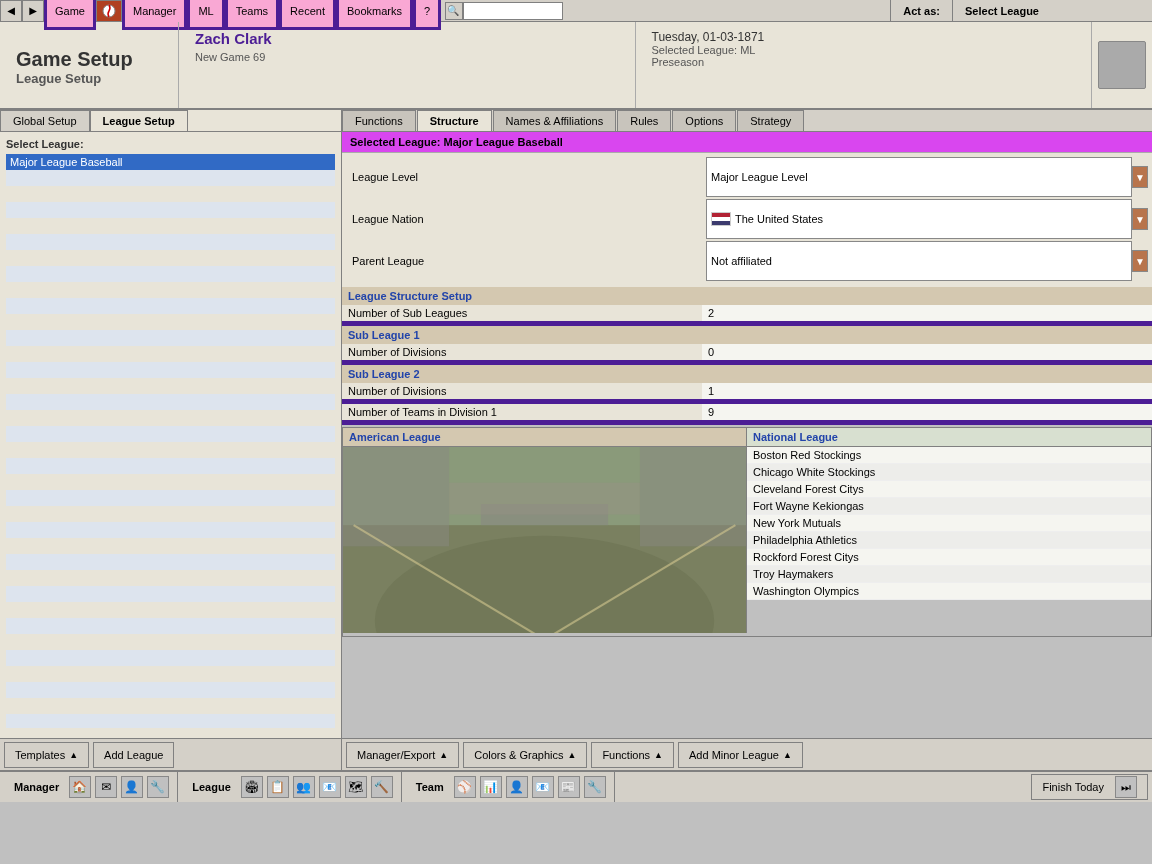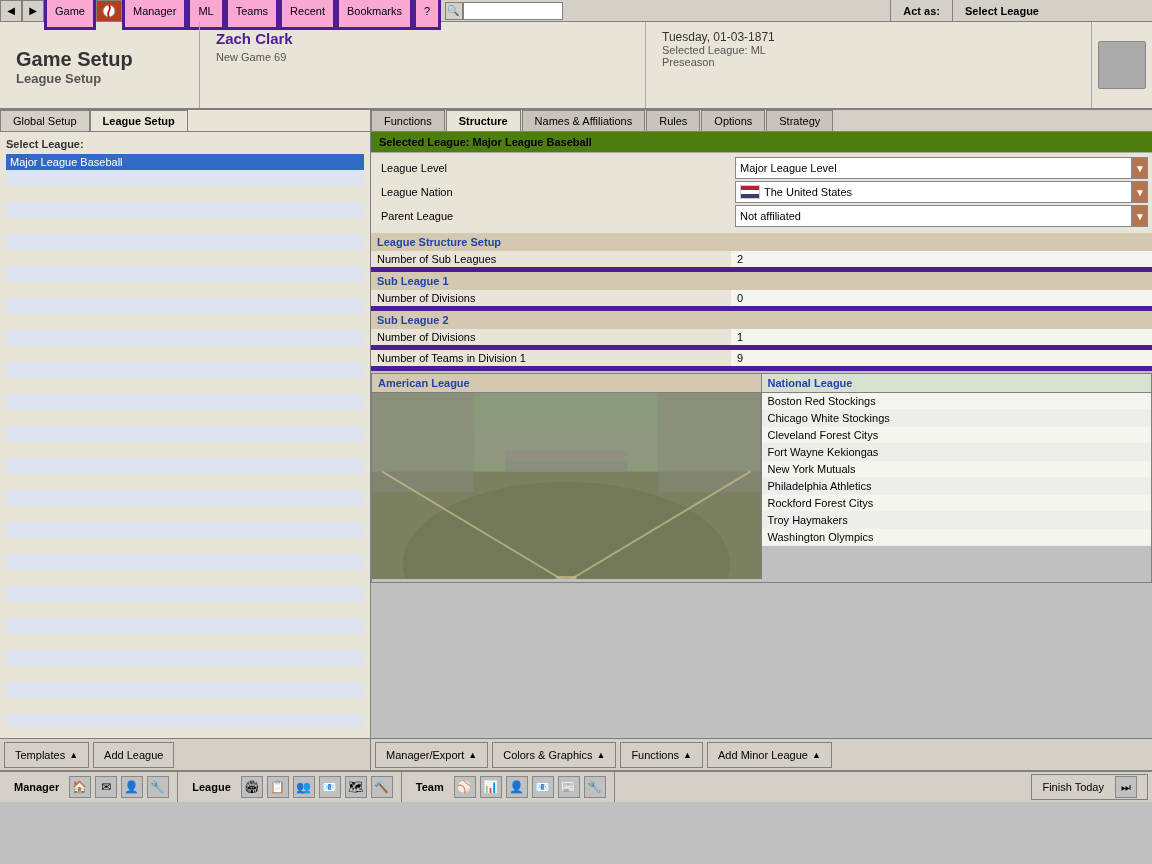--- a/index.html
+++ b/index.html
@@ -14,56 +14,56 @@
     .nav-search { display: flex; align-items: center; margin-left: 4px; }
     .nav-search-icon { width: 18px; height: 18px; background: #d4d0c8; border: 1px solid #808080; display: flex; align-items: center; justify-content: center; font-size: 10px; }
     .nav-search input { width: 100px; height: 18px; border: 1px solid #808080; font-size: 10px; padding: 0 2px; }
     .nav-right { margin-left: auto; display: flex; align-items: center; }
     .nav-right-section { border-left: 1px solid #808080; padding: 0 12px; height: 22px; display: flex; align-items: center; font-size: 11px; font-weight: bold; }
 
     
     #user-info {
       display: flex; height: 88px; background: #e8e4d8; border-bottom: 2px solid #808080;
     }
-    .game-title-section { width: 200px; padding: 26px 16px; border-right: 1px solid #aaa; }
+    .game-title-section { width: 179px; padding: 26px 16px; border-right: 1px solid #aaa; }
     .game-title-section h1 { font-size: 20px; font-weight: bold; color: #333; }
     .game-title-section h2 { font-size: 13px; color: #555; }
     .user-name { font-size: 15px; font-weight: bold; color: #4c1d95; margin-bottom: 4px; }
     .user-game { font-size: 11px; color: #555; }
     .date-text { font-size: 12px; color: #333; }
     .date-league { font-size: 11px; color: #555; }
     .avatar-section { width: 60px; display: flex; align-items: center; justify-content: center; }
     .avatar { width: 48px; height: 48px; background: #aaa; border: 1px solid #888; border-radius: 2px; }
 
     
     #main-content { display: flex; height: 660px; }
 
     
-    #left-sidebar { width: 371px; border-right: 1px solid #808080; background: #e8e4d8; display: flex; flex-direction: column; }
+    #left-sidebar { width: 342px; border-right: 1px solid #808080; background: #e8e4d8; display: flex; flex-direction: column; }
     .sidebar-tabs { display: flex; border-bottom: 1px solid #808080; }
     .sidebar-tab { padding: 4px 12px; cursor: pointer; background: #d4d0c8; border: 1px solid #808080; border-bottom: none; font-size: 11px; }
     .sidebar-tab.active { background: #e8e4d8; font-weight: bold; }
     .sidebar-content { padding: 6px; flex: 1; overflow: hidden; }
     .select-league-label { font-weight: bold; color: #333; margin-bottom: 4px; font-size: 11px; }
     .league-list-item { padding: 2px 4px; cursor: pointer; }
     .league-list-item.selected { background: #316ac5; color: #fff; }
 
     
     #right-content { flex: 1; display: flex; flex-direction: column; }
     .tab-bar { display: flex; background: #d4d0c8; border-bottom: 1px solid #808080; }
     .tab { padding: 4px 12px; cursor: pointer; border: 1px solid #808080; border-bottom: none; background: #c8c4bc; font-size: 11px; margin-right: 1px; }
     .tab.active { background: #e8e4d8; font-weight: bold; }
-    .selected-league-header { background: #4d7c0f; padding: 4px 8px; border-bottom: 1px solid #aaa; font-size: 11px; font-weight: bold; }
+    .selected-league-header { background: #d946ef; padding: 4px 8px; border-bottom: 1px solid #aaa; font-size: 11px; font-weight: bold; }
 
     
     .form-area { background: #e8e4d8; padding: 4px; }
     .form-row { display: flex; align-items: center; margin-bottom: 2px; }
     .form-label { width: 360px; font-size: 11px; padding: 2px 6px; }
     .form-value { flex: 1; display: flex; align-items: center; }
-    .dropdown { flex: 1; height: 22px; background: #fff; border: 1px solid #888; display: flex; align-items: center; padding: 0 4px; font-size: 11px; cursor: pointer; }
+    .dropdown { flex: 1; height: 40px; background: #fff; border: 1px solid #888; display: flex; align-items: center; padding: 0 4px; font-size: 11px; cursor: pointer; }
     .dropdown-arrow { width: 16px; height: 22px; background: #b8744c; border: 1px solid #888; display: flex; align-items: center; justify-content: center; color: #fff; font-size: 10px; cursor: pointer; }
     .flag-icon { width: 20px; height: 14px; margin-right: 4px; display: inline-block; background: linear-gradient(#b22234 33%, #fff 33%, #fff 66%, #3c3b6e 66%); border: 1px solid #ccc; }
 
     
     .section-header { background: #d4c8b0; padding: 3px 6px; font-weight: bold; font-size: 11px; color: #2244aa; }
     .data-row { display: flex; align-items: center; border-bottom: 5px solid #4c1d95; }
     .data-label { width: 360px; padding: 2px 6px; font-size: 11px; background: #e8e4d8; }
     .data-value { flex: 1; padding: 2px 6px; font-size: 11px; background: #f5f5f0; }
     .league-team { padding: 2px 6px; font-size: 11px; border-bottom: 1px solid #eee; background: #f5f5f0; }
     .league-team:nth-child(even) { background: #ededea; }

